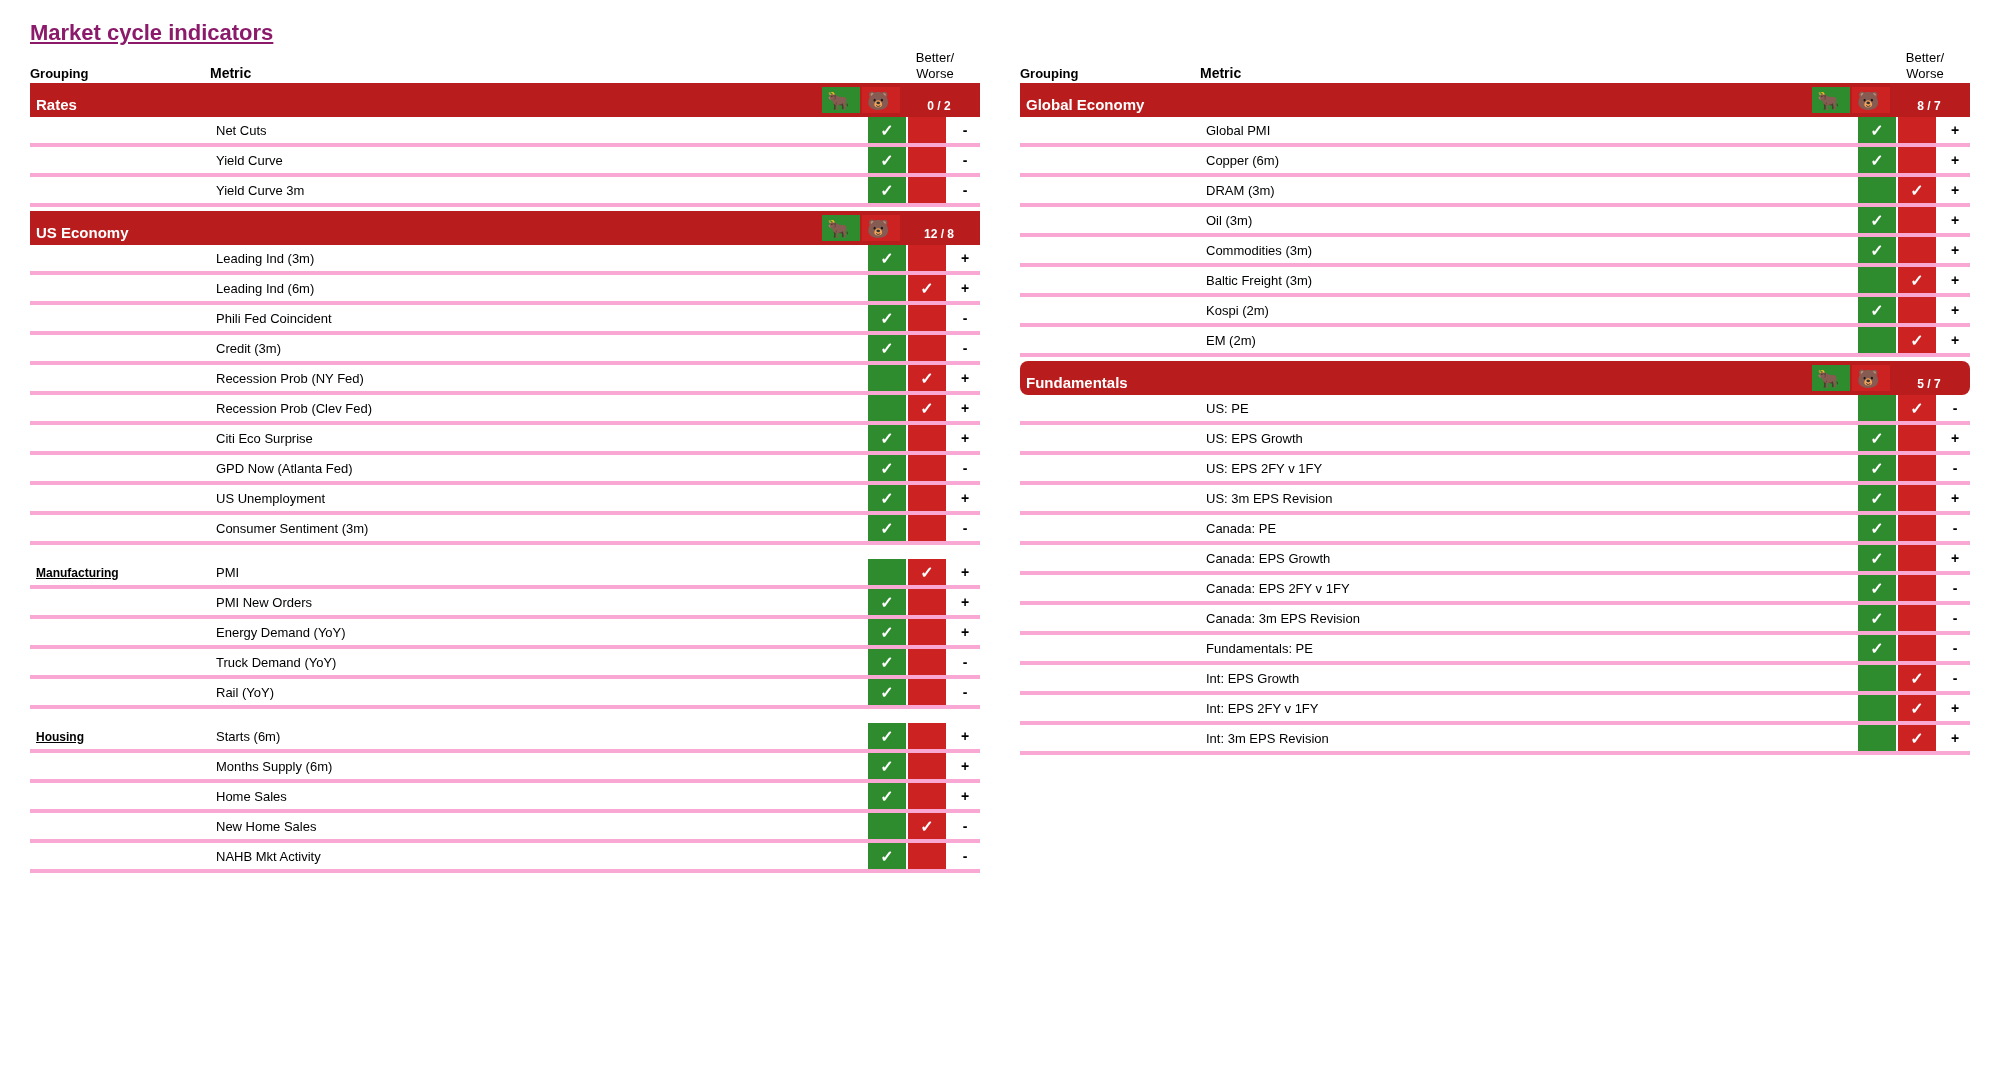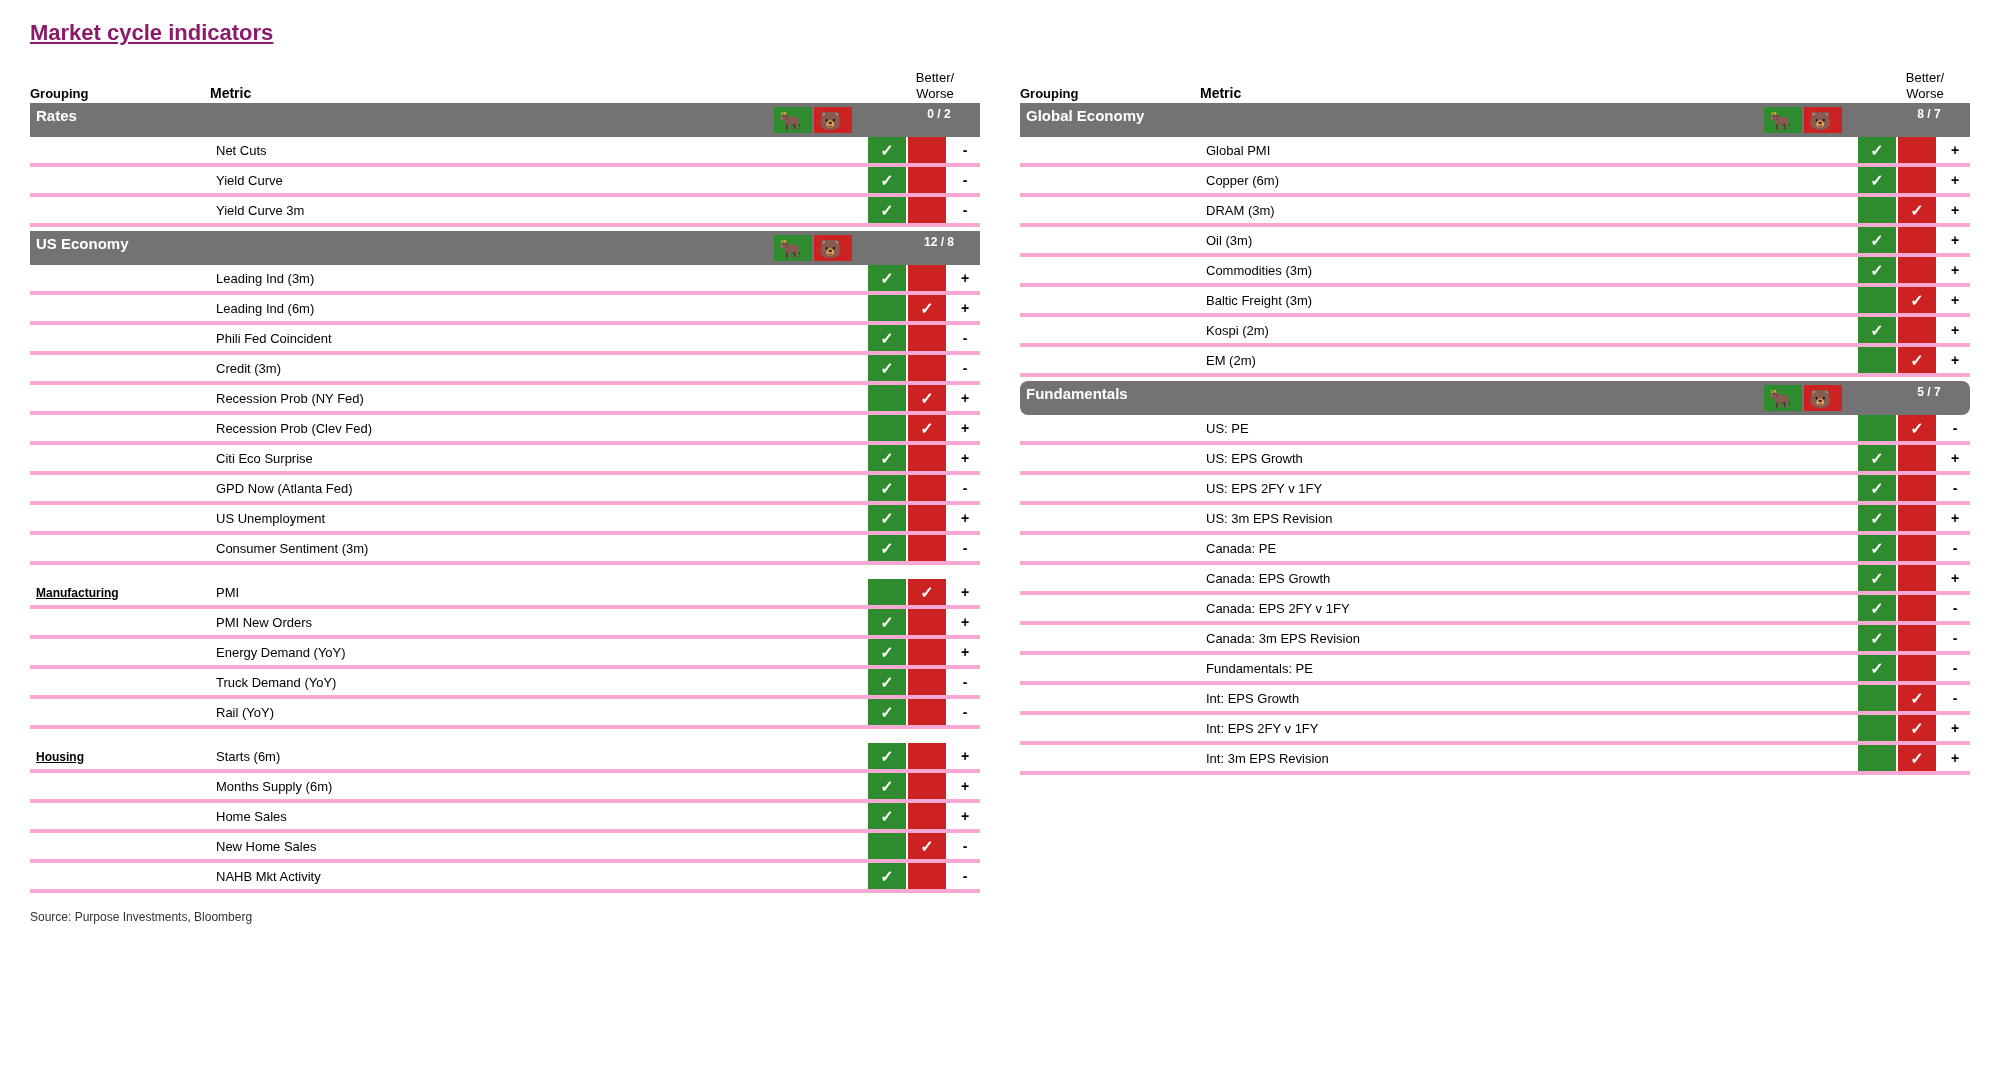--- a/index.html
+++ b/index.html
@@ -10,21 +10,21 @@
       color: #000;
       width: 2000px;
       min-height: 1089px;
       padding: 20px 30px;
     }
     .page-title {
       font-size: 22px;
       font-weight: bold;
       color: #8B1A6B;
       text-decoration: underline;
-      margin-bottom: 24px;
+      margin-bottom: 4px;
     }
     .main-layout {
       display: flex;
       gap: 0px;
       width: 100%;
     }
     .half {
       flex: 1;
       min-width: 0;
     }
@@ -38,29 +38,28 @@
     .col-metric { width: 230px; font-weight: bold; font-size: 14px; }
     .col-spacer { flex: 1; }
     .col-bw {
       width: 90px;
       text-align: center;
       font-size: 13px;
       line-height: 1.2;
     }
     .group-row {
       display: flex;
-      align-items: flex-start;
-      background: #737373;
+      align-items: flex-end;
+      background: #b91c1c;
       color: #fff;
       font-weight: bold;
       font-size: 15px;
       padding: 4px 6px;
       margin-bottom: 0;
       min-height: 32px;
-      gap: 48px;
     }
     .group-label { width: 380px; font-size: 15px; font-weight: bold; }
     .group-spacer { flex: 1; }
     .group-icons {
       display: flex;
       align-items: center;
       gap: 2px;
       margin-right: 4px;
     }
     .icon-cell {
@@ -446,23 +445,20 @@
       <div class="metric-spacer"></div>
       <div class="indicator-cells">
         <div class="ind-cell ind-bull">
             <span class="check">✓</span>
           </div>
         <div class="ind-cell ind-bear"></div>
       </div>
       <div class="metric-bw">-</div>
     </div>
 
-    <div style="margin-top: 16px;">
-      <span class="source-text">Source: Purpose Investments, Bloomberg</span>
-    </div>
   </div>
 
   <div style="width: 40px;"></div>
 
   <div class="half">
 
     <div class="col-headers">
       <div class="col-grouping">Grouping</div>
       <div class="col-metric">Metric</div>
       <div class="col-spacer"></div>

